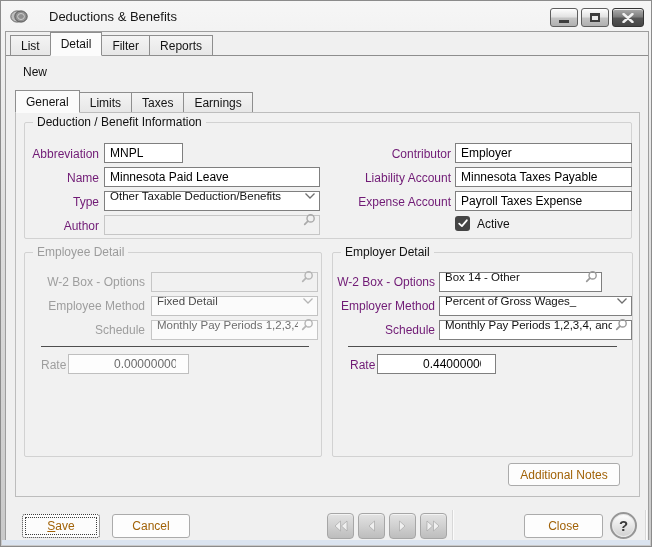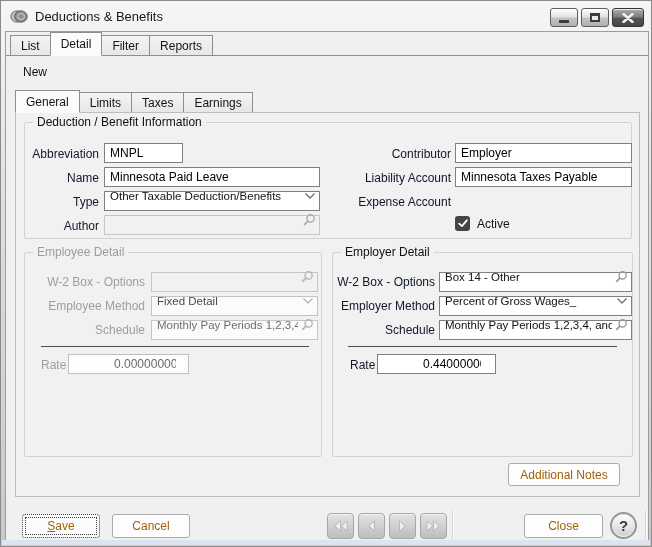--- a/index.html
+++ b/index.html
@@ -2,21 +2,21 @@
 <html><head>
 <meta charset="utf-8">
 <style>
   * { margin:0; padding:0; box-sizing:border-box; font-family:"Liberation Sans", sans-serif; }
   html,body { width:652px; height:547px; overflow:hidden; background:#fff; }
 
   .window { position:relative; width:652px; height:547px; border:1px solid #8b8b8b;
             background:linear-gradient(180deg,#f6f6f6 0%,#dedede 40%,#c9c9c9 100%); }
 
   
-  .titlebar { position:absolute; left:0; top:0; right:0; height:30px; display:flex; align-items:center; gap:7px; padding:0 9px; }
+  .titlebar { position:absolute; left:0; top:0; right:0; height:30px; display:flex; align-items:center; gap:21px; padding:0 9px; }
   .title-text { font-size:13px; color:#161616; }
   .win-controls { position:absolute; right:7px; top:7px; display:flex; gap:3px; }
   .win-btn { width:28px; height:19px; border:1px solid #5e5e5e; border-radius:3px;
              background:linear-gradient(180deg,#fdfdfd 0%,#e3e3e3 45%,#c3c3c3 55%,#b0b0b0 100%);
              display:flex; align-items:center; justify-content:center; box-shadow:inset 0 1px 0 rgba(255,255,255,.8); }
   .win-btn.close { width:32px; border-color:#343434;
              background:linear-gradient(180deg,#adadad 0%,#7e7e7e 45%,#565656 55%,#464646 100%); }
   .glyph-min { width:10px; height:3px; background:#3d3d3d; margin-top:8px; }
   .glyph-max { width:10px; height:9px; border:2px solid #3d3d3d; border-top-width:3px; background:#eaeaea; }
 
@@ -36,21 +36,21 @@
 
   .record-state { position:absolute; left:17px; top:33px; font-size:12px; color:#111; }
 
   .subpage { position:absolute; left:9px; top:80px; width:625px; height:385px; border:1px solid #bdbdbd; background:#f1f1f1; }
 
   
   .groupbox { position:absolute; border:1px solid #d2d2d2; border-radius:2px; }
   .legend { position:absolute; top:-8px; left:8px; background:#f1f1f1; padding:0 4px; font-size:12px; color:#111; white-space:nowrap; }
   .legend.dim { color:#9c9c9c; }
 
-  .lbl { position:absolute; font-size:12px; color:#0f172a; text-align:right; white-space:nowrap; }
+  .lbl { position:absolute; font-size:12px; color:#701a75; text-align:right; white-space:nowrap; }
   .lbl.dim { color:#9e9e9e; }
 
   .txt { position:absolute; height:20px; border:1px solid #7f7f7f; background:#fff; font-size:12px; padding:0 5px; color:#000; outline:none; }
   .txt.num { text-align:right;padding-left:45px; }
   .txt.dis-light { background:#fdfdfd; border-color:#bfbfbf; color:#6a6a6a; }
 
   .combo, .lookup { position:absolute; height:20px; border:1px solid #7f7f7f; background:#fff; display:flex; align-items:center; padding:0 3px 10px 5px; gap:2px; }
   .combo .val, .lookup .val { flex:1; font-size:11.5px; color:#111; white-space:nowrap; overflow:hidden; }
   .combo.dis { border-color:#c2c2c2; background:#fbfbfb; }
   .combo.dis .val { color:#4a4a4a; }
@@ -164,20 +164,21 @@
           </span>
         </div>
 
         <span class="lbl" style="left:296px;top:24px;width:130px;">Contributor</span>
         <input class="txt" style="left: 430px; top: 20px; width: 177px;" value="Employer">
 
         <span class="lbl" style="left:296px;top:48px;width:130px;">Liability Account</span>
         <input class="txt" style="left: 430px; top: 44px; width: 177px;" value="Minnesota Taxes Payable">
 
         <span class="lbl" style="left:296px;top:72px;width:130px;">Expense Account</span>
+        <input class="txt" style="left: 430px; top: 68px; width: 177px;" value="Payroll Taxes Expense">
 
         <div class="checkbox checked" style="left:430px;top:93px;">
           <svg width="10" height="9" viewBox="0 0 10 9">
               <path d="M1.2 4.6 L3.9 7.1 L8.8 1.3" fill="none" stroke="#fff" stroke-width="1.8" stroke-linecap="round" stroke-linejoin="round"></path>
             </svg>
         </div>
         <span class="chk-label" style="left:452px;top:94px;">Active</span>
       </div>
 
       <div class="groupbox" style="left:8px;top:139px;width:298px;height:205px;">
@@ -218,21 +219,21 @@
         <div class="hsep" style="left:16px;top:93px;width:268px;"></div>
 
         <span class="lbl dim" style="left:16px;top:105px;width:26px;text-align:left;">Rate</span>
         <input class="txt num dis-light" style="left: 43px; top: 101px; width: 121px; padding-right: 12px;" value="0.00000000">
       </div>
 
       <div class="groupbox" style="left:316px;top:139px;width:301px;height:205px;">
         <span class="legend">Employer Detail</span>
 
         <span class="lbl" style="left:2px;top:22px;width:100px;">W-2 Box - Options</span>
-        <div class="lookup" style="left:106px;top:19px;width:193px;">
+        <div class="lookup" style="left:106px;top:19px;width:163px;">
           <span class="val">Box 14 - Other</span>
           <span class="icn">
             <svg width="14" height="14" viewBox="0 0 14 14">
                 <circle cx="8.6" cy="5.4" r="3.6" fill="none" stroke="#9a9a9a" stroke-width="1.4"></circle>
                 <line x1="5.9" y1="8.2" x2="2.7" y2="11.4" stroke="#9a9a9a" stroke-width="1.7" stroke-linecap="round"></line>
               </svg>
           </span>
         </div>
 
         <span class="lbl" style="left:2px;top:46px;width:100px;">Employer Method</span>

